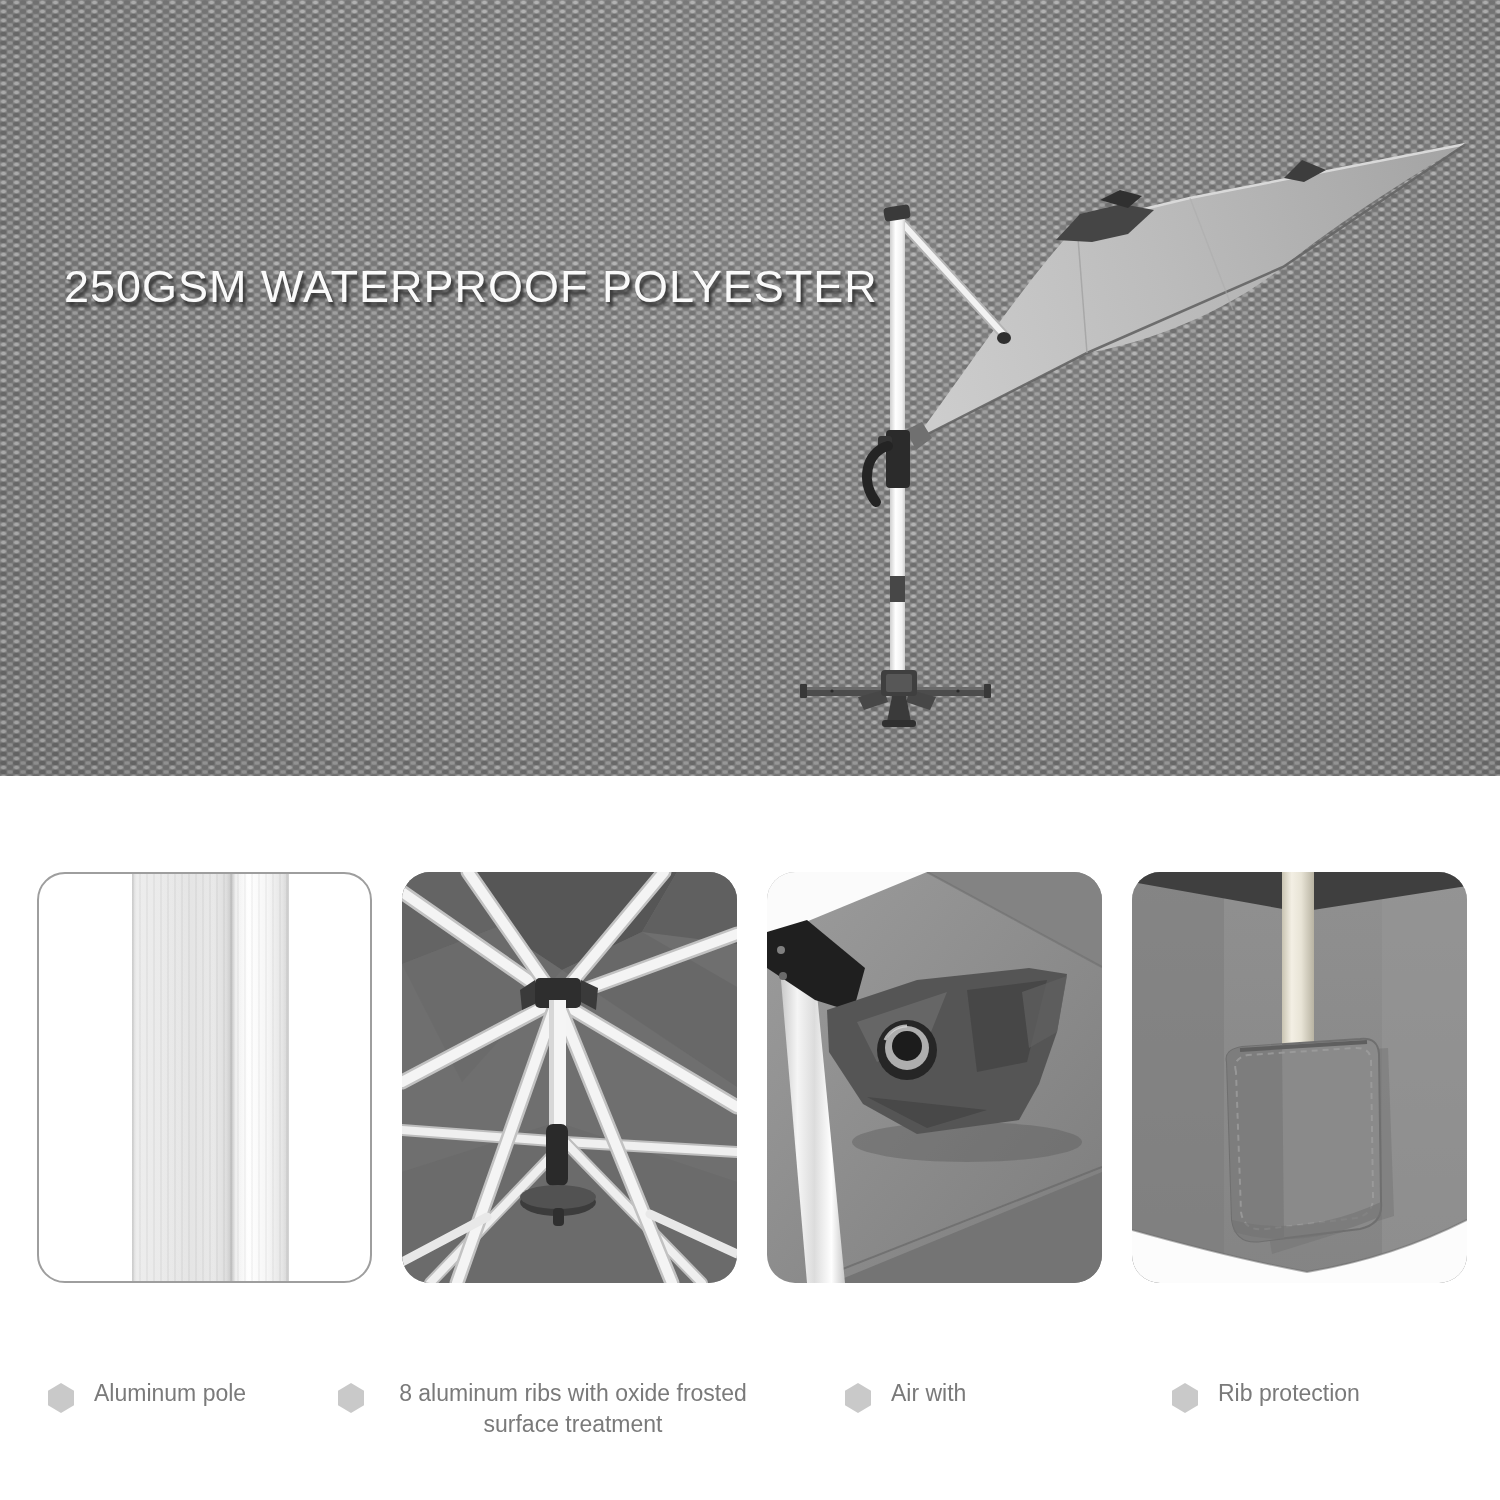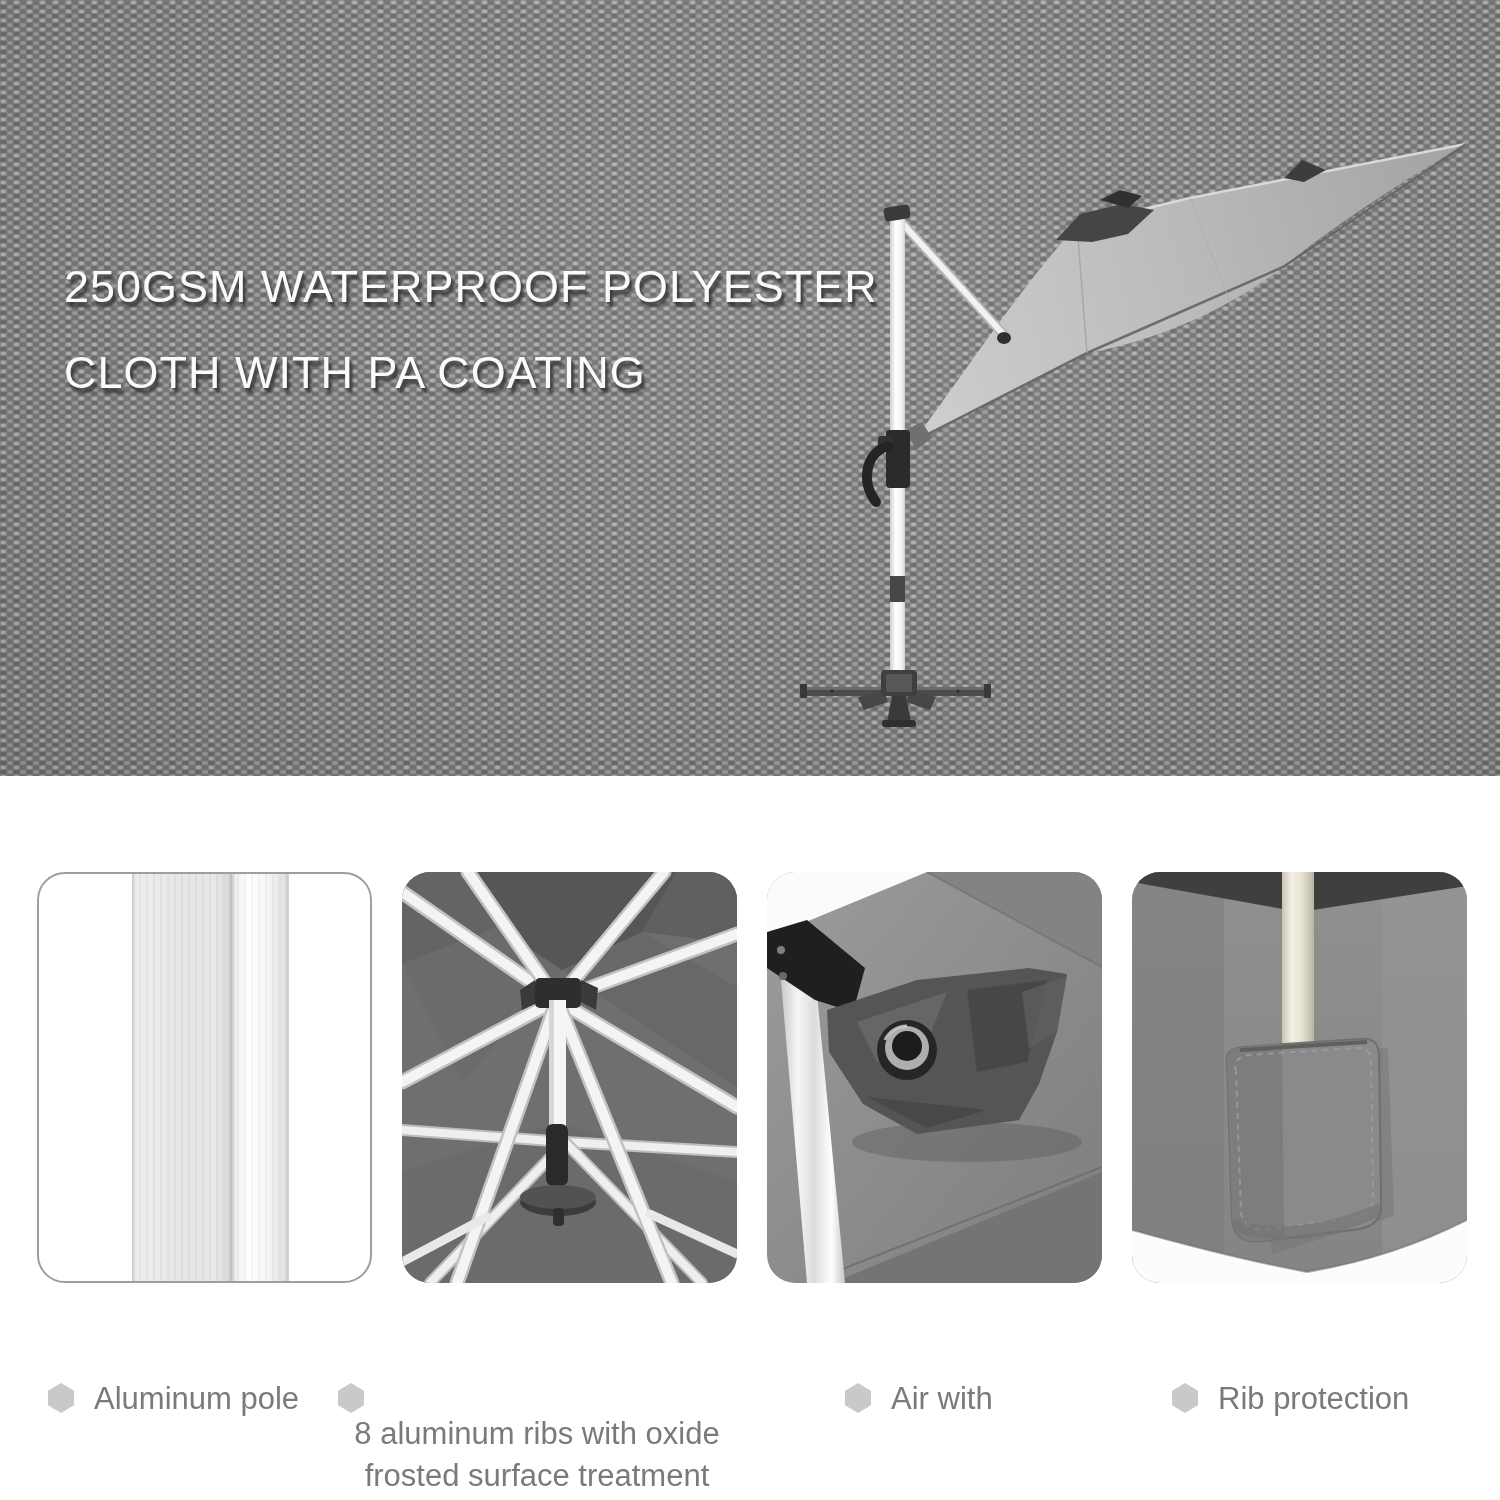--- a/index.html
+++ b/index.html
@@ -49,29 +49,29 @@
   }
   .pole-strip:after{
     content:"";position:absolute;inset:0;
     background:repeating-linear-gradient(90deg,
       rgba(120,120,120,0.07) 0 2px, rgba(255,255,255,0.07) 2px 7px);
   }
 
   
   .caption{
     position:absolute;top:1378px;display:flex;align-items:flex-start;
-    color:#7a7a7a;font-size:31px;line-height:1.35;
+    color:#7a7a7a;font-size:23px;line-height:1.35;
   }
   .hex{
     width:26px;height:30px;background:#c9c9c9;flex:0 0 auto;
     clip-path:polygon(50% 0%,100% 26%,100% 74%,50% 100%,0% 74%,0% 26%);
     margin-top:5px;margin-right:20px;
   }
   .cap-1{left:48px;}
-  .cap-2{left:338px;flex-direction:column;}
+  .cap-2{left:338px;}
   .cap-2 .cap-text{width:398px;text-align:center;}
   .cap-2 .hex{margin-right:10px;}
   .cap-3{left:845px;}
   .cap-4{left:1172px;text-align:right;}
 </style>
 </head>
 <body>
 
 <div class="hero">
   <div class="hero-vignette"></div>
@@ -132,21 +132,20 @@
       <path d="M910 690 L936 697 L930 710 L906 702 Z" fill="#474747"></path>
       <rect x="881" y="670" width="36" height="26" rx="4" fill="#3f3f3f"></rect>
       <rect x="886" y="674" width="26" height="18" rx="2" fill="#575757"></rect>
       <path d="M892 696 L906 696 L911 722 L887 722 Z" fill="#3a3a3a"></path>
       <rect x="882" y="720" width="34" height="7" rx="3" fill="#2f2f2f"></rect>
     </g>
   </svg>
 
   <div class="headline">
     <div>250GSM WATERPROOF POLYESTER</div>
-    <div>CLOTH WITH PA COATING</div>
   </div>
 </div>
 
 <div class="card card-1">
   <div class="pole-strip"></div>
 </div>
 
 <div class="card card-2">
   <svg viewBox="0 0 335 411">
     <rect width="335" height="411" fill="#6f6f6f"></rect>

